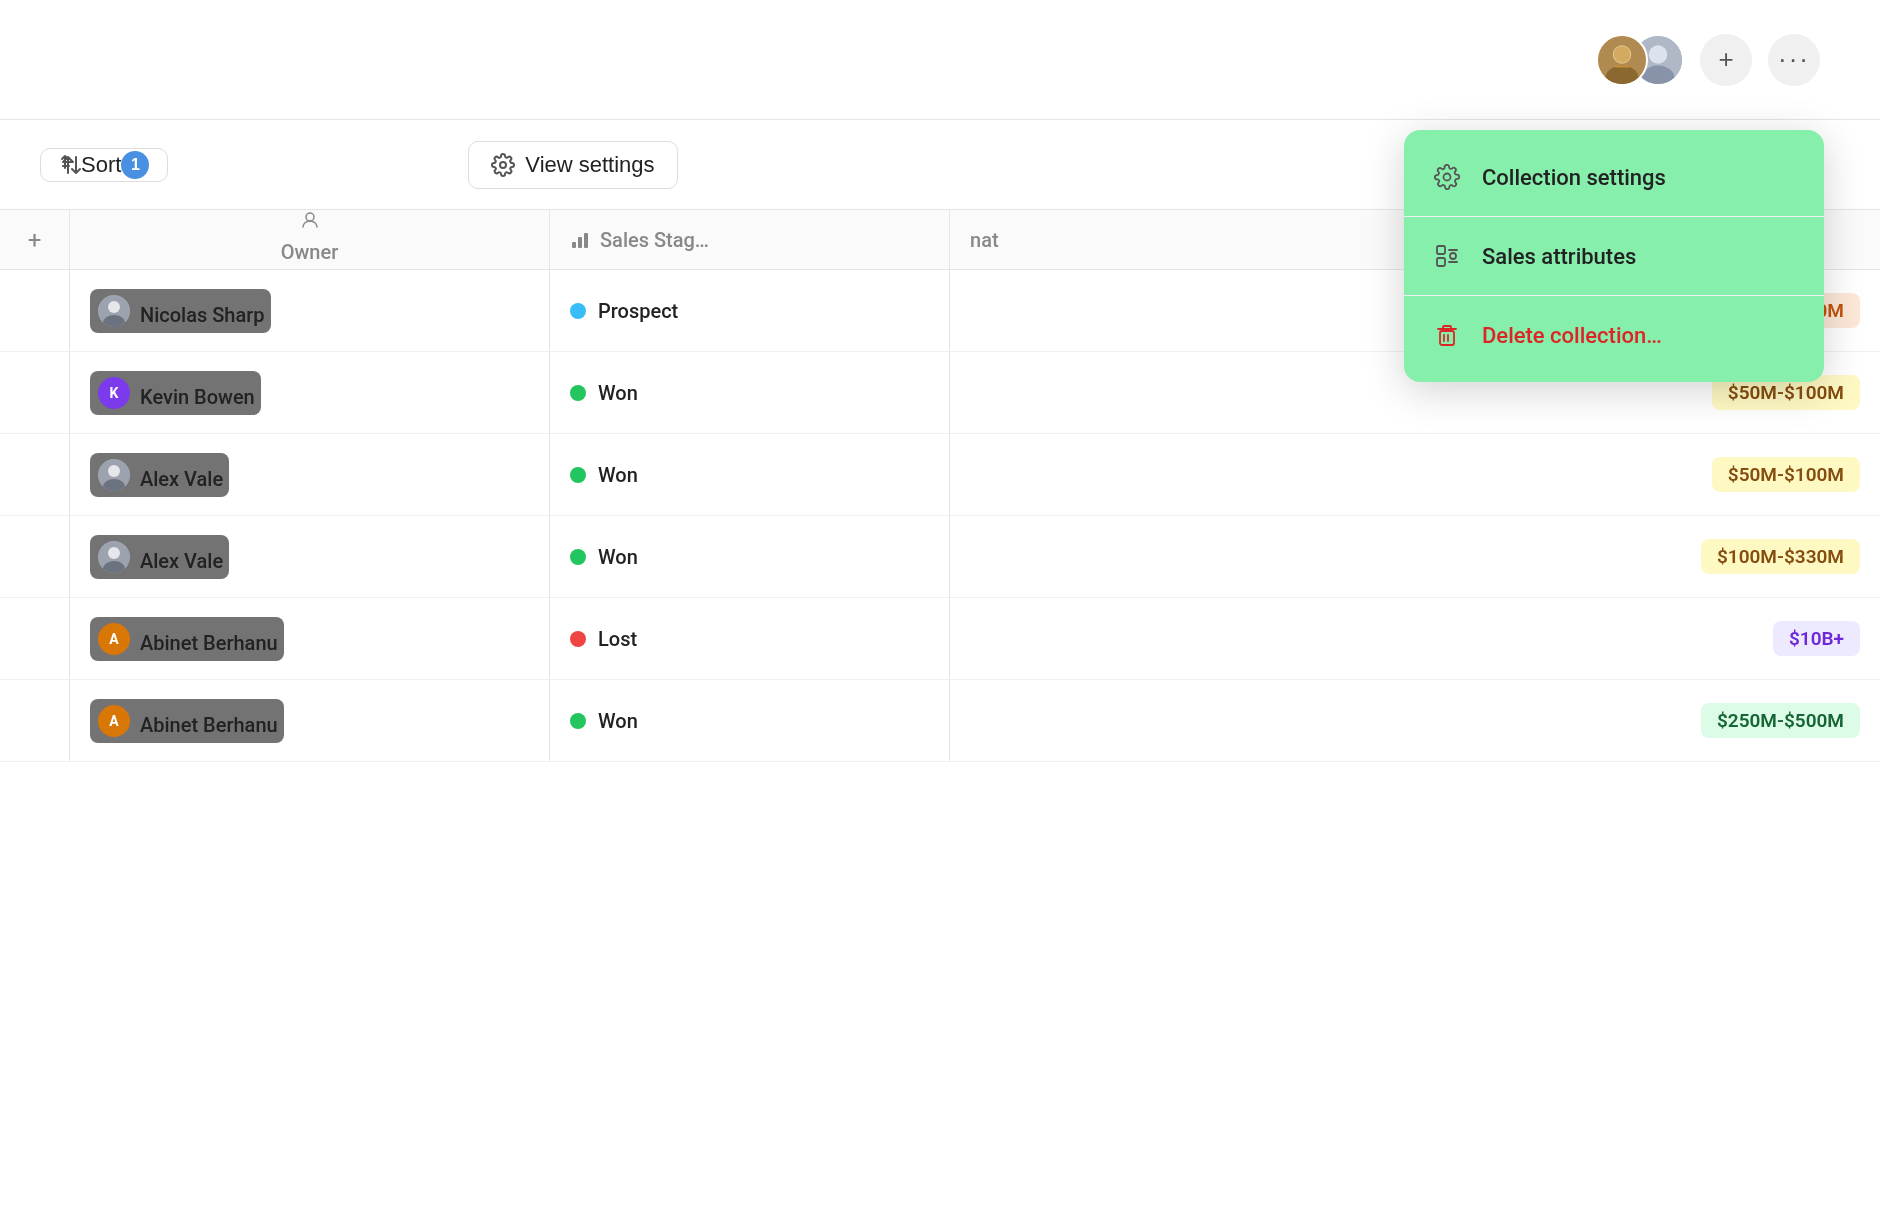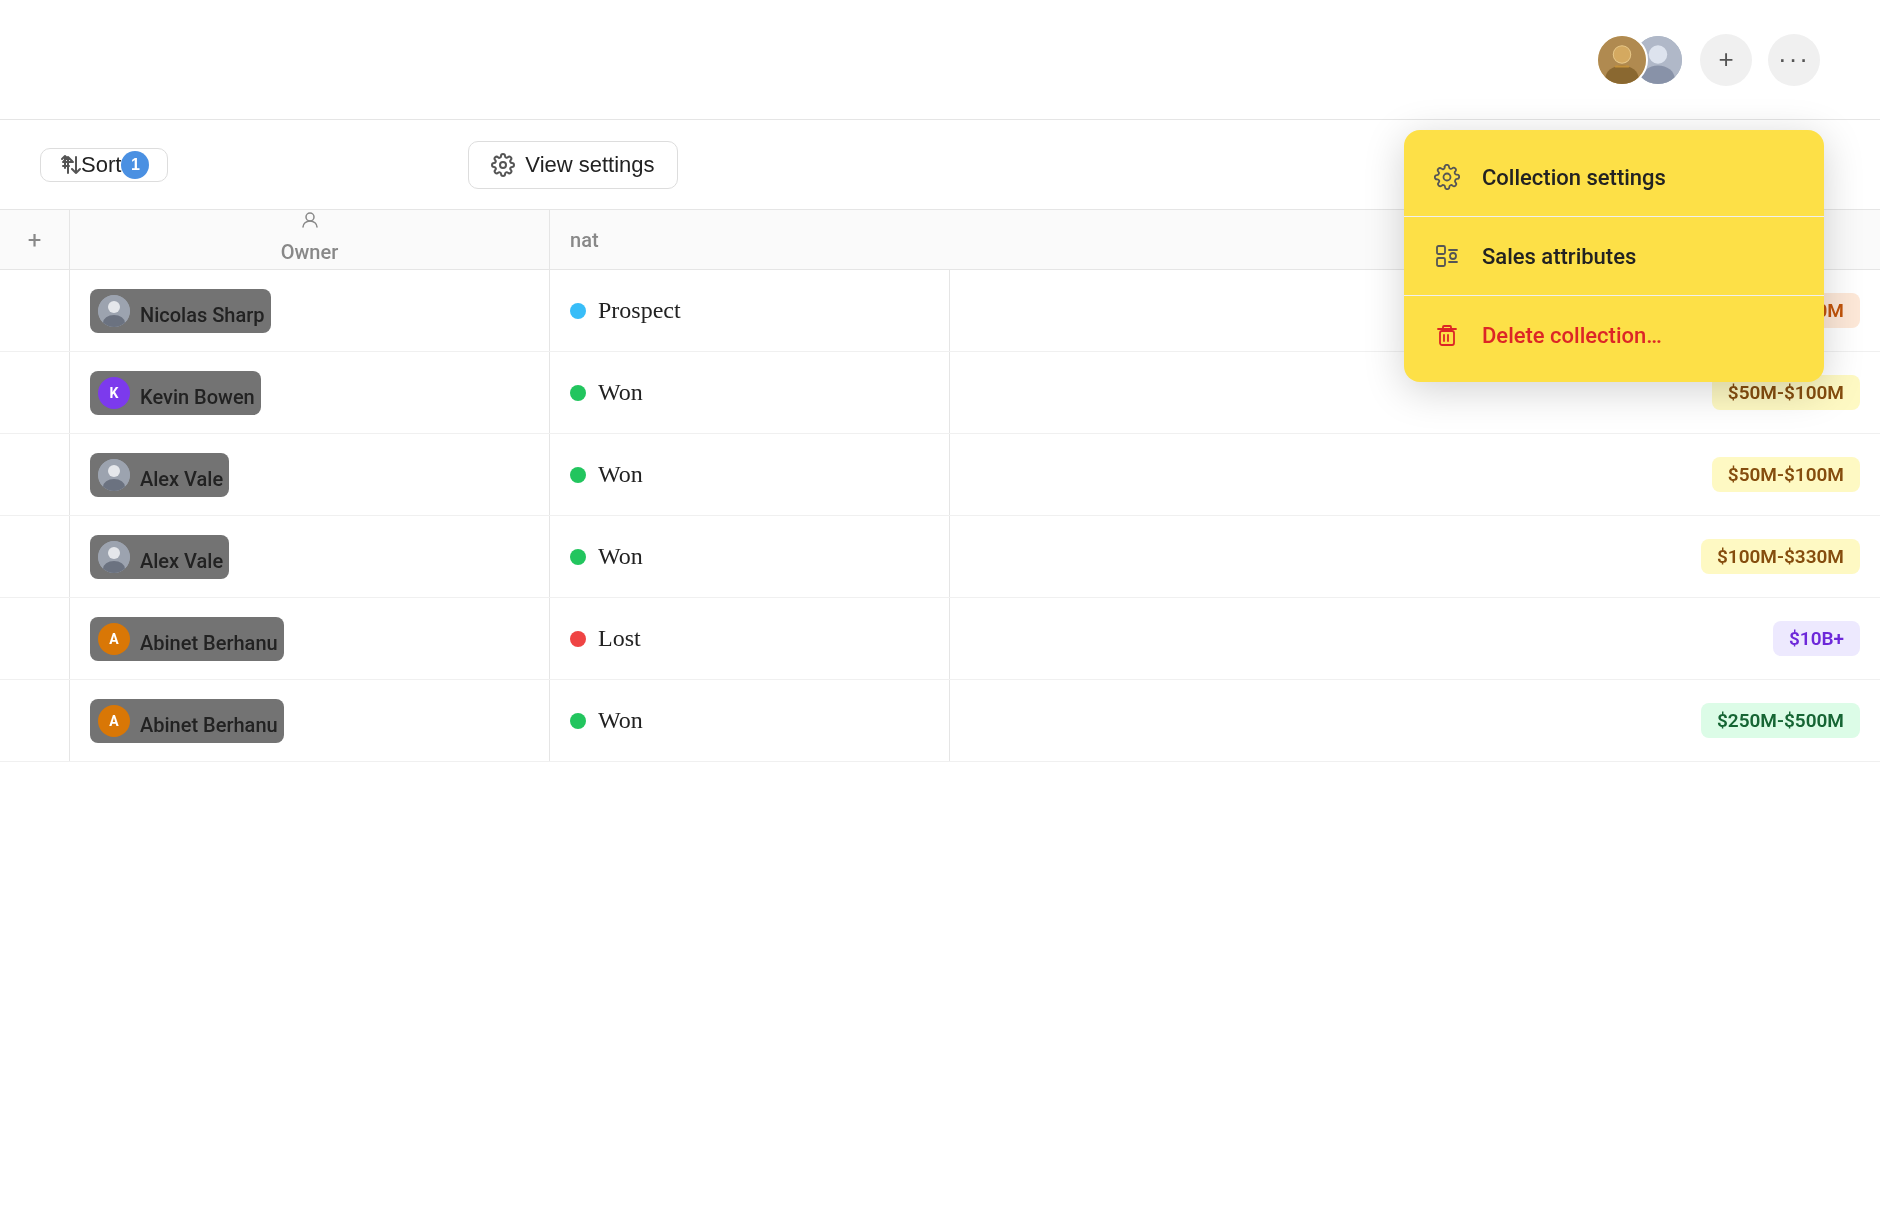--- a/index.html
+++ b/index.html
@@ -268,24 +268,23 @@
       font-weight: 700;
       color: #fff;
       overflow: hidden;
       flex-shrink: 0;
     }
 
     .sales-cell {
       display: flex;
       align-items: center;
       gap: 12px;
-      font-size: 24px;
+      font-size: 20px;
       font-weight: 500;
       color: #222;
-      font-family: Liberation Serif, serif;
     }
 
     .dot {
       width: 16px;
       height: 16px;
       border-radius: 50%;
       flex-shrink: 0;
     }
 
     .dot-prospect { background: #38bdf8; }
@@ -303,21 +302,21 @@
     .badge-yellow { background: #fef9c3; color: #854d0e; }
     .badge-purple { background: #ede9fe; color: #6d28d9; }
     .badge-green { background: #dcfce7; color: #166534; }
 
     
     .dropdown-menu {
       position: absolute;
       top: 130px;
       right: 56px;
       width: 420px;
-      background: #fde047;
+      background: #86efac;
       border-radius: 16px;
       box-shadow: 0 8px 40px rgba(0,0,0,0.18);
       padding: 12px 0;
       z-index: 100;
     }
 
     .dropdown-item {
       display: flex;
       align-items: center;
       gap: 20px;
@@ -412,20 +411,28 @@
   <div class="table-header">
     <div class="col-add">
       <span>+</span>
     </div>
     <div class="col-owner">
       <svg width="20" height="20" viewBox="0 0 20 20" fill="none">
         <circle cx="10" cy="7" r="4" stroke="#888" stroke-width="1.5"></circle>
         <path d="M3 17c0-3.3 3.1-6 7-6s7 2.7 7 6" stroke="#888" stroke-width="1.5" stroke-linecap="round"></path>
       </svg>
       <span>Owner</span>
+    </div>
+    <div class="col-sales">
+      <svg width="20" height="20" viewBox="0 0 20 20" fill="none">
+        <rect x="2" y="12" width="4" height="6" rx="1" fill="#888"></rect>
+        <rect x="8" y="7" width="4" height="11" rx="1" fill="#888"></rect>
+        <rect x="14" y="3" width="4" height="15" rx="1" fill="#888"></rect>
+      </svg>
+      <span>Sales Stag…</span>
     </div>
     <div class="col-nat">
       <span>nat</span>
     </div>
   </div>
 
   <div class="table-row">
     <div class="cell-add"></div>
     <div class="cell-owner">
       <div class="owner-chip">

